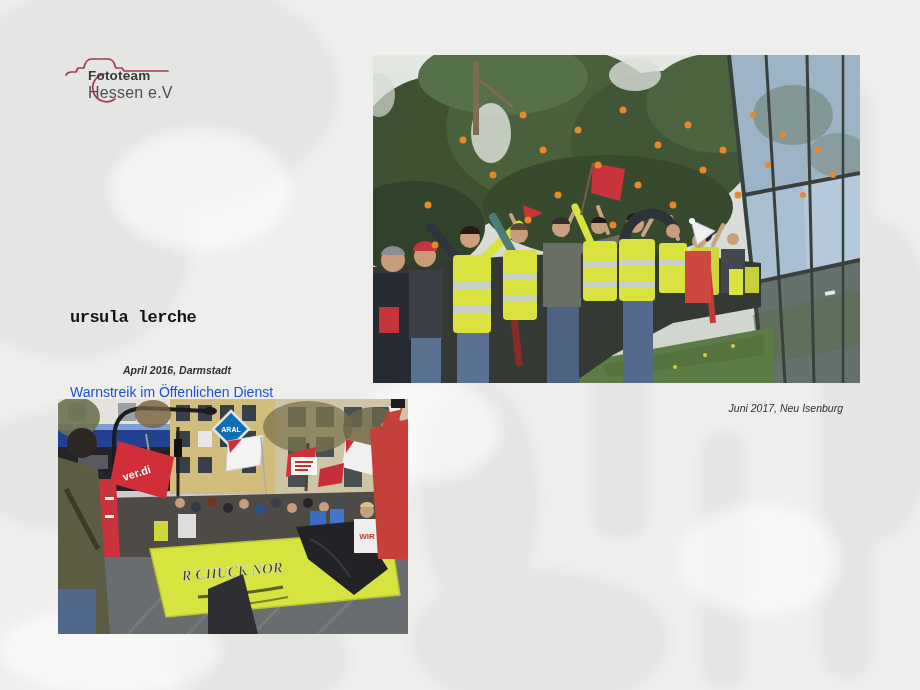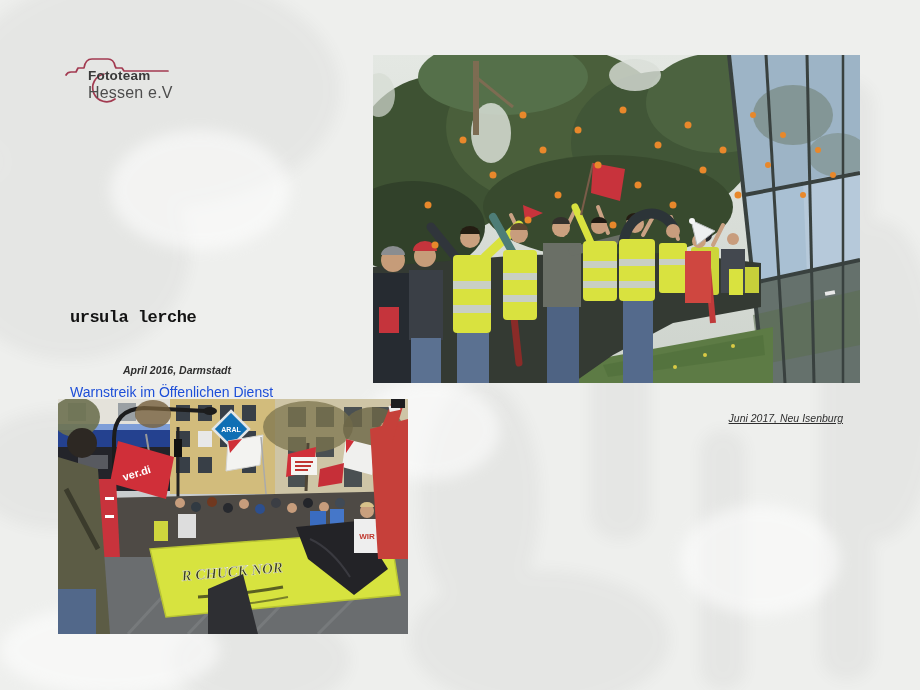--- a/index.html
+++ b/index.html
@@ -21,21 +21,21 @@
     font-family:"Liberation Mono",monospace;font-weight:700;
     font-size:17px;letter-spacing:-0.5px;color:#131313;
   }
   .work-title{position:absolute;left:70px;top:344px;font-size:14px;color:#1d4ed8;margin-top:40px;}
   .work-date-left{position:absolute;left:70px;top:364px;width:214px;text-align:center;
     font-size:10.5px;font-style:italic;color:#2e2e2e;font-weight:bold;}
   .photo-tr{position:absolute;left:373px;top:55px;width:487px;height:328px;display:block;}
   .photo-bl{position:absolute;left:58px;top:399px;width:350px;height:235px;display:block;}
   .caption-right{position:absolute;left:583px;top:400px;width:260px;
     font-size:13px;line-height:1.58;color:#262626;}
-  .caption-date-right{margin-top:10px;text-align:right;font-size:10.5px;font-style:italic;color:#2e2e2e;text-decoration:underline;}
+  .caption-date-right{margin-top:0;text-align:right;font-size:10.5px;font-style:italic;color:#2e2e2e;}
   svg{display:block;}
 </style>
 </head>
 <body>
 
 <div class="page">
 
   <svg class="watermark" viewBox="0 0 920 690">
     <defs>
         <filter id="wblur" x="-30%" y="-30%" width="160%" height="160%">

